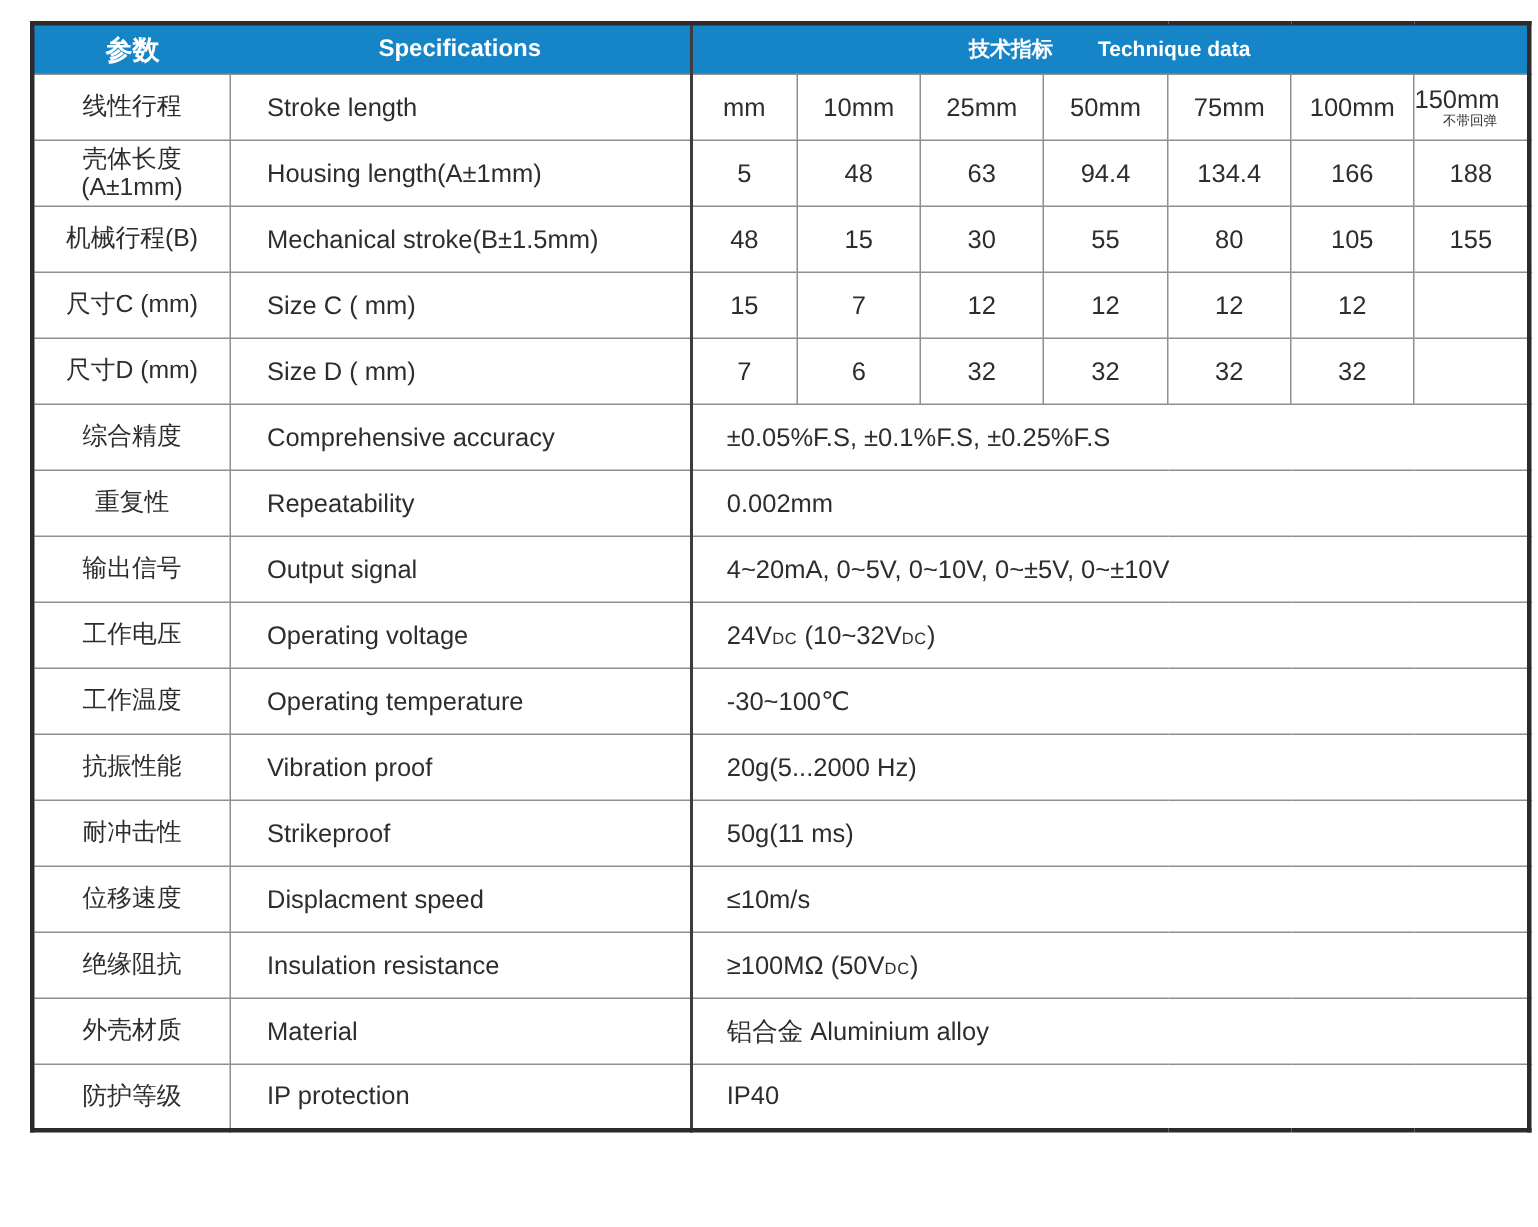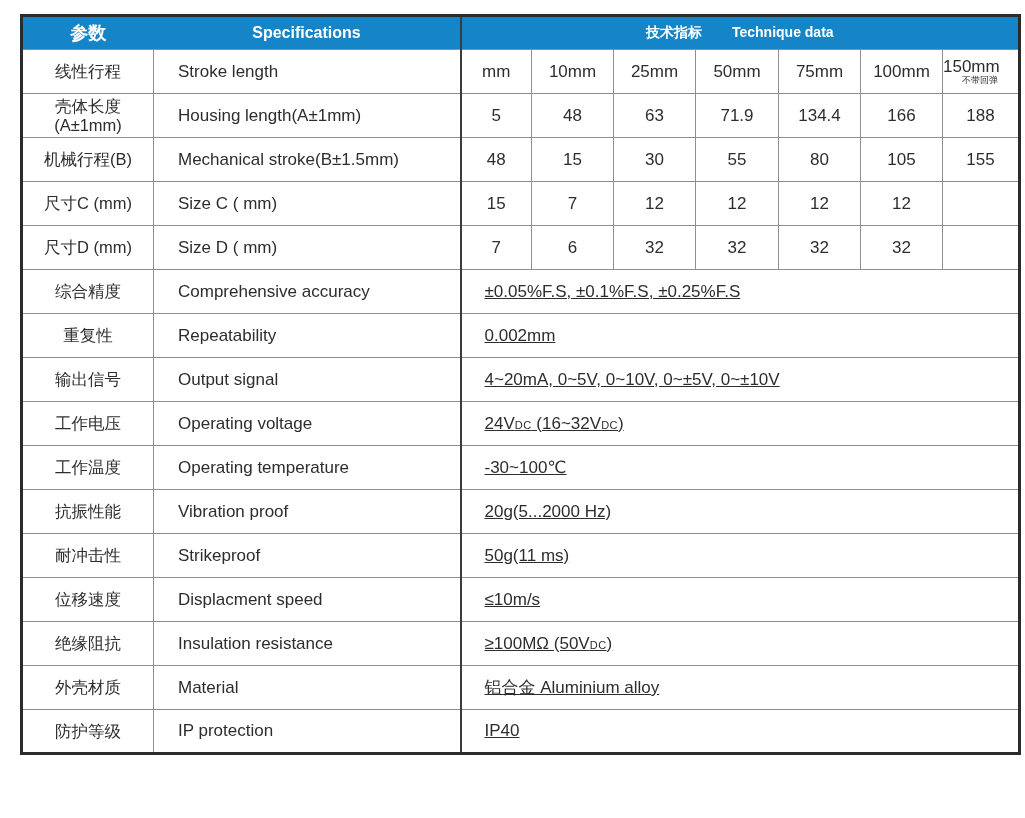--- a/index.html
+++ b/index.html
@@ -44,21 +44,21 @@
     white-space: pre-line;
     line-height: 1.15;
   }
   td.en {
     text-align: left;
     padding-left: 24px;
     border-right: 2px solid #3c3c3c;
   }
   td.en.small { font-size: 17px; }
   td.num { text-align: center; }
-  td.val { text-align: left; padding-left: 23px; text-decoration: underline; }
+  td.val { text-align: left; padding-left: 23px; }
   .sc { font-size: 11px; letter-spacing: 0.5px; }
   .cell-stack { display: flex; flex-direction: column; justify-content: center; }
   .cell-stack .main { text-align: left; }
   .note {
     display: block;
     font-size: 9px;
     text-align: right;
     padding-right: 20px;
     margin-top: -3px;
     color: #2d2d2d;
@@ -107,21 +107,21 @@
     </td>
   </tr>
 
   <tr>
     <td class="cn">壳体长度
 (A±1mm)</td>
     <td class="en">Housing length(A±1mm)</td>
     <td class="num">5</td>
     <td class="num">48</td>
     <td class="num">63</td>
-    <td class="num">71.9</td>
+    <td class="num">94.4</td>
     <td class="num">134.4</td>
     <td class="num">166</td>
     <td class="num">188</td>
   </tr>
 
   <tr>
     <td class="cn">机械行程(B)</td>
     <td class="en">Mechanical stroke(B±1.5mm)</td>
     <td class="num">48</td>
     <td class="num">15</td>
@@ -170,21 +170,21 @@
 
   <tr>
     <td class="cn">输出信号</td>
     <td class="en">Output signal</td>
     <td class="val" colspan="7">4~20mA,  0~5V,  0~10V,  0~±5V,  0~±10V</td>
   </tr>
 
   <tr>
     <td class="cn">工作电压</td>
     <td class="en">Operating voltage</td>
-    <td class="val" colspan="7"><span>24V</span><span class="sc">DC</span><span>  (16~32V</span><span class="sc">DC</span><span>)</span></td>
+    <td class="val" colspan="7"><span>24V</span><span class="sc">DC</span><span>  (10~32V</span><span class="sc">DC</span><span>)</span></td>
   </tr>
 
   <tr>
     <td class="cn">工作温度</td>
     <td class="en">Operating temperature</td>
     <td class="val" colspan="7">-30~100℃</td>
   </tr>
 
   <tr>
     <td class="cn">抗振性能</td>

